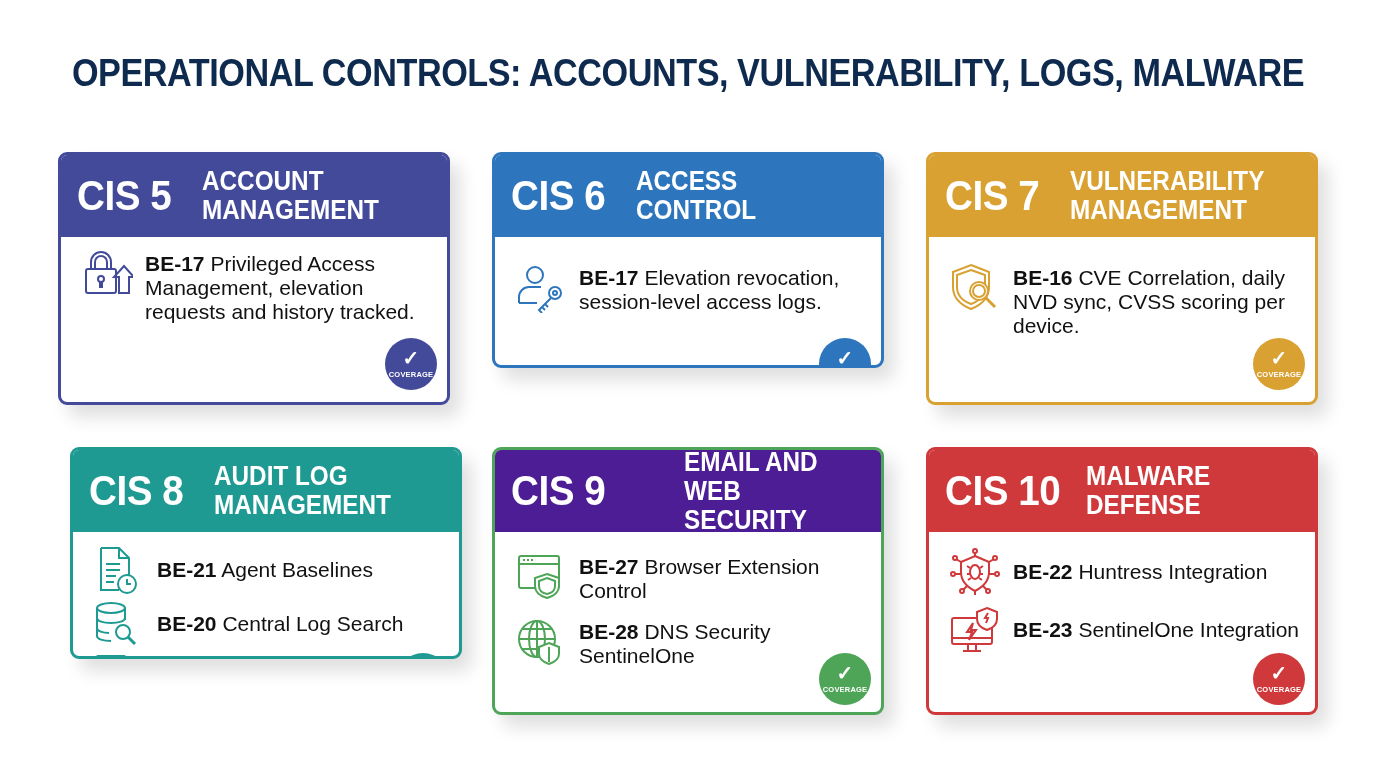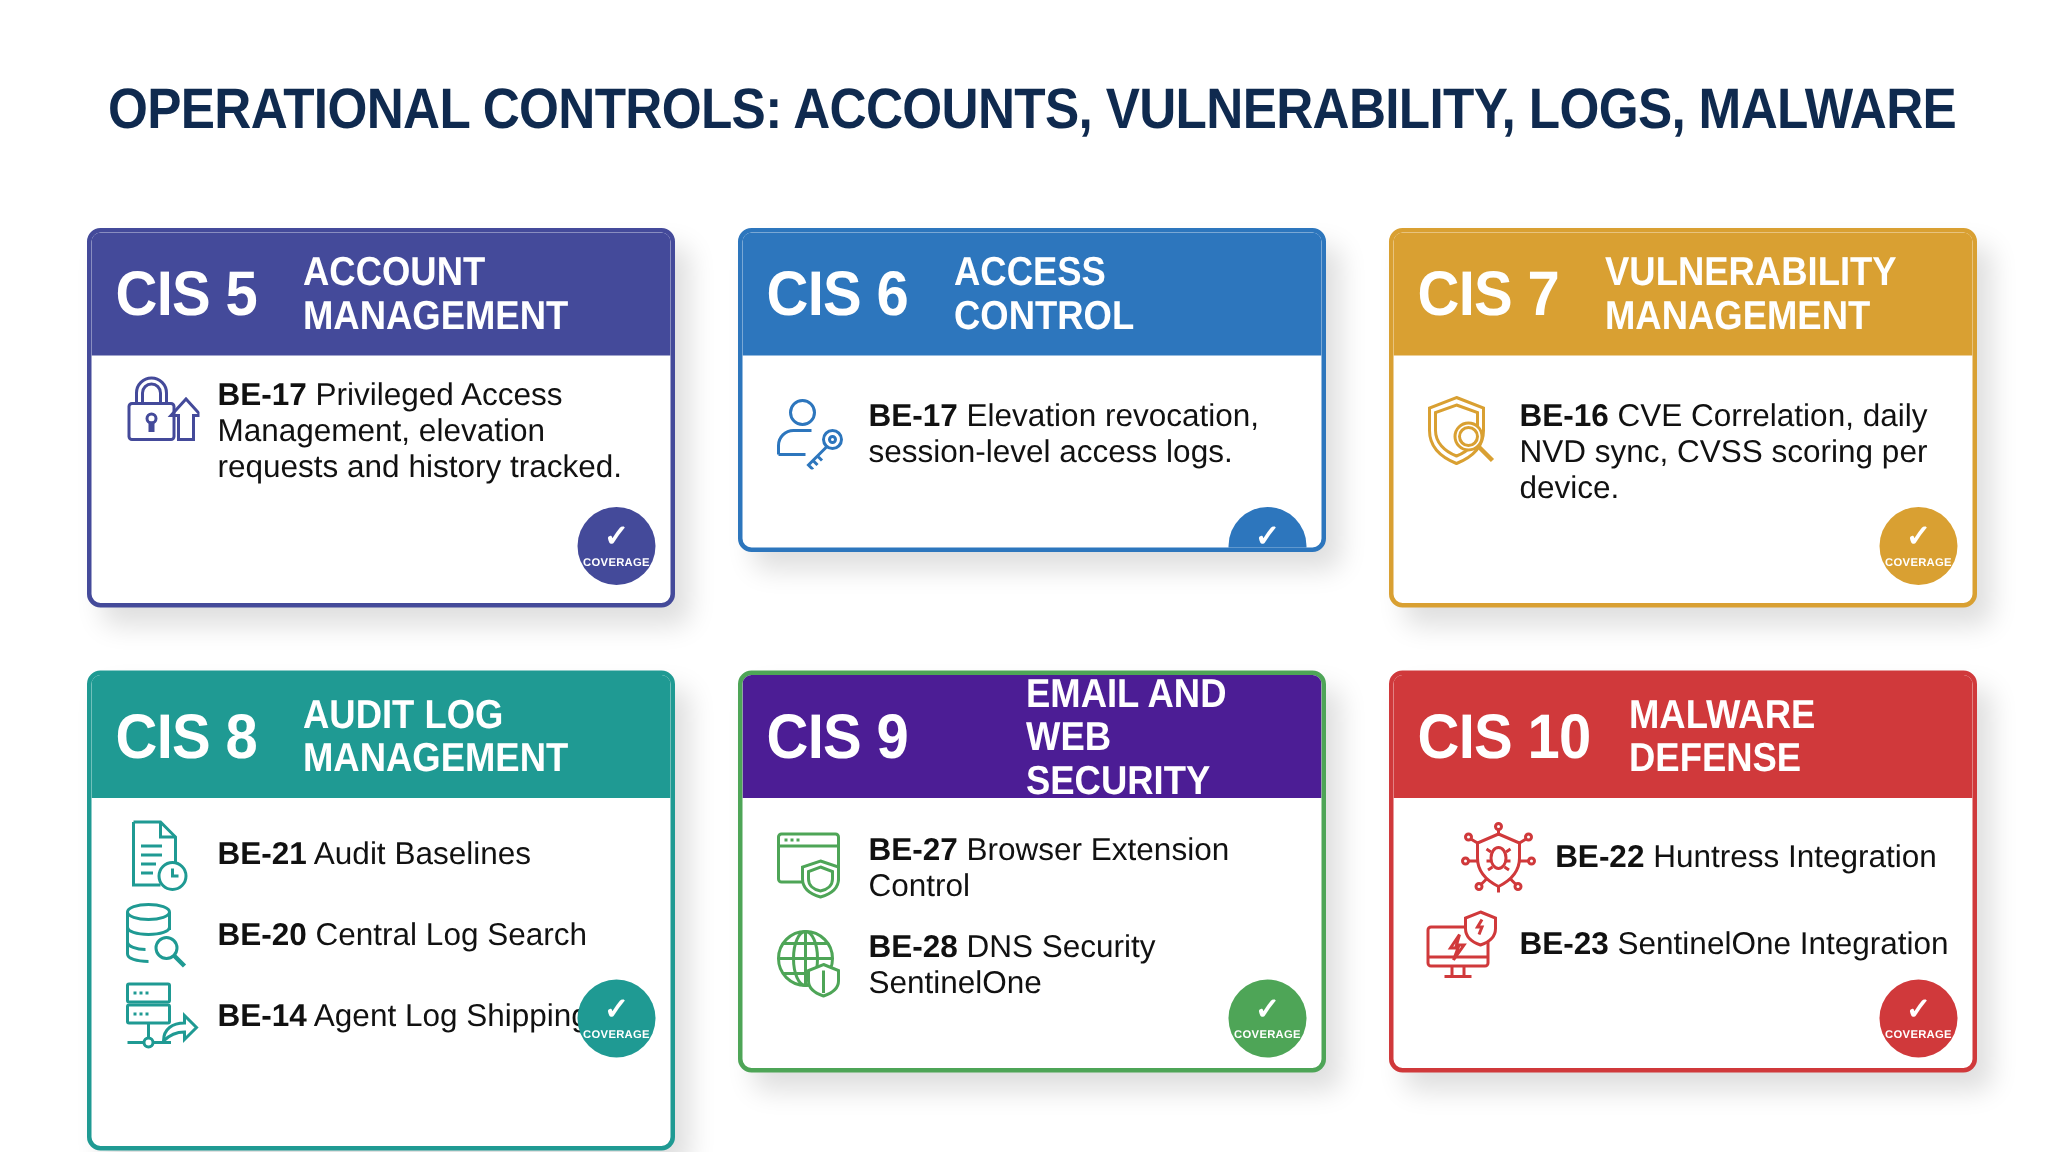--- a/index.html
+++ b/index.html
@@ -130,36 +130,36 @@
       </svg>
       <div class="text"><b>BE-16</b> <span>CVE Correlation, daily NVD sync, CVSS scoring per device.</span></div>
     </div>
     <div class="badge" style="background:#d9a032; right:10px; top:101px;">
       <span class="check">✓</span>
       <span class="blabel">COVERAGE</span>
     </div>
   </div>
 </div>
 
-<div class="card" style="left:58px; top:447px; height:320px; border-color:#1f9a93;">
+<div class="card" style="left:70px; top:447px; height:212px; border-color:#1f9a93;">
   <div class="card-header" style="background:#1f9a93;">
     <span class="cis-num">CIS 8</span>
     <span class="cis-title">AUDIT LOG
 MANAGEMENT</span>
   </div>
   <div class="card-body" style="padding-top:14px;">
     <div class="item" style="margin-bottom:4px;">
       <svg class="icon" viewBox="0 0 52 50" fill="none" stroke="#1f9a93" stroke-width="2">
         <path d="M8 2 h18 l10 10 v18 M8 2 v42 h18"></path>
           <path d="M26 2 v10 h10"></path>
         <path d="M13 18 h14 M13 24 h14 M13 30 h10 M13 36 h8"></path>
         <circle cx="34" cy="38" r="9" fill="#fff"></circle>
           <path d="M34 33 v5 h4"></path>
       </svg>
-      <div class="text" style="padding-top:12px;"><b>BE-21</b> <span>Audit Baselines</span></div>
+      <div class="text" style="padding-top:12px;"><b>BE-21</b> <span>Agent Baselines</span></div>
     </div>
     <div class="item" style="margin-bottom:4px;">
       <svg class="icon" viewBox="0 0 52 50" fill="none" stroke="#1f9a93" stroke-width="2">
         <ellipse cx="18" cy="8" rx="14" ry="5"></ellipse>
         <path d="M4 8 v28 c0 3 6 5 14 5"></path>
           <path d="M32 8 v12"></path>
         <path d="M4 18 c0 3 6 5 14 5 c8 0 14 -2 14 -5"></path>
           <path d="M4 28 c0 3 6 5 12 5"></path>
         <circle cx="30" cy="32" r="7" fill="#fff"></circle>
           <path d="M35 37 l7 7" stroke-width="3"></path>
@@ -219,21 +219,21 @@
   </div>
 </div>
 
 <div class="card" style="left:926px; top:447px; height:268px; border-color:#d0393b;">
   <div class="card-header" style="background:#d0393b;">
     <span class="cis-num" style="margin-right:16px;">CIS 10</span>
     <span class="cis-title">MALWARE
 DEFENSE</span>
   </div>
   <div class="card-body" style="padding-top:16px;">
-    <div class="item" style="margin-bottom:8px;justify-content:center;">
+    <div class="item" style="margin-bottom:8px;">
       <svg class="icon" viewBox="0 0 52 50" fill="none" stroke="#d0393b" stroke-width="2">
         <path d="M26 8 l14 6 v10 c0 9 -6 15 -14 19 c-8 -4 -14 -10 -14 -19 v-10 z"></path>
         <ellipse cx="26" cy="24" rx="5" ry="7"></ellipse>
           <path d="M21 20 l-3 -2 M31 20 l3 -2 M21 26 h-3 M31 26 h3 M22 30 l-3 2 M30 30 l3 2"></path>
         <path d="M26 8 v-4 M12 14 l-5 -3 M40 14 l5 -3 M12 26 h-6 M40 26 h6 M18 38 l-4 4 M34 38 l4 4 M26 43 v4"></path>
         <circle cx="26" cy="3" r="2"></circle>
           <circle cx="6" cy="10" r="2"></circle>
           <circle cx="46" cy="10" r="2"></circle>
         <circle cx="4" cy="26" r="2"></circle>
           <circle cx="48" cy="26" r="2"></circle>

